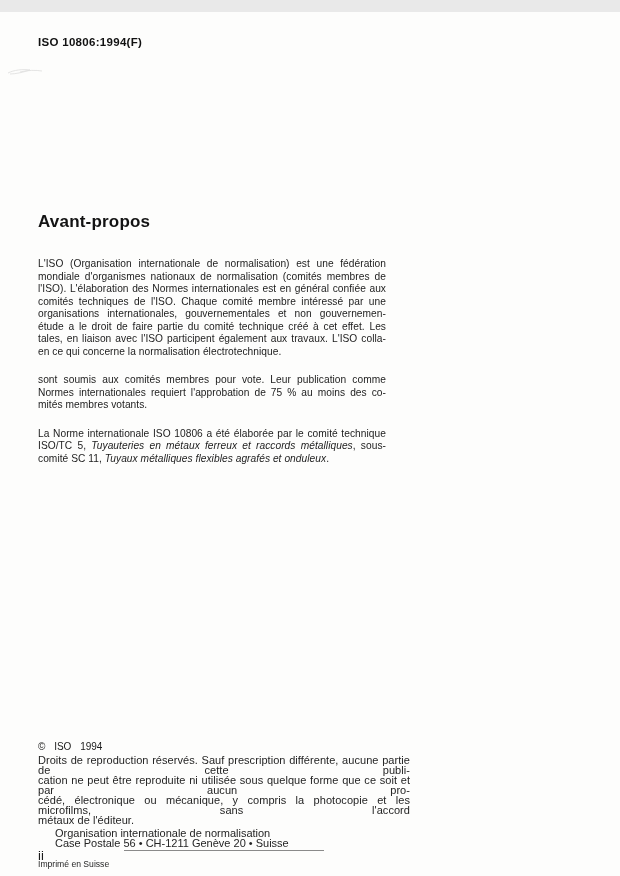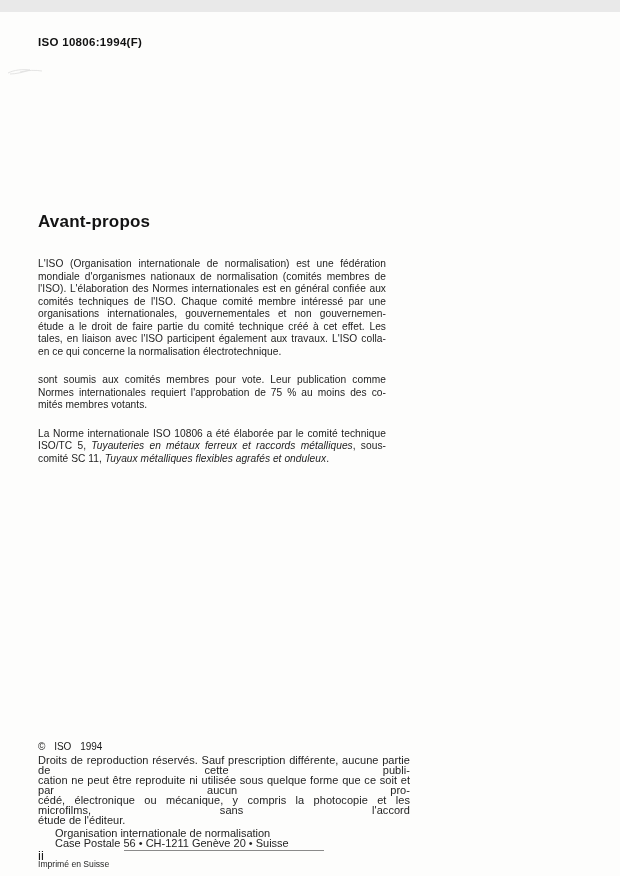--- a/index.html
+++ b/index.html
@@ -140,21 +140,21 @@
         <div class="tline"><span>comité SC 11, </span><span class="it">Tuyaux métalliques flexibles agrafés et onduleux</span><span>.</span></div>
       </div>
   </div>
 
   <div class="imprint">
     <div class="copyright-line">© ISO 1994</div>
     <div class="rights">
         <div class="tline just"><span>Droits de reproduction réservés. Sauf prescription différente, aucune partie de cette publi-</span></div>
         <div class="tline just"><span>cation ne peut être reproduite ni utilisée sous quelque forme que ce soit et par aucun pro-</span></div>
         <div class="tline just"><span>cédé, électronique ou mécanique, y compris la photocopie et les microfilms, sans l'accord</span></div>
-        <div class="tline"><span>étude de l'éditeur.</span></div>
+        <div class="tline"><span>métaux de l'éditeur.</span></div>
       </div>
     <div class="publisher">
         <div class="tline"><span>Organisation internationale de normalisation</span></div>
         <div class="tline"><span>Case Postale 56 • CH-1211 Genève 20 • Suisse</span></div>
       </div>
     <hr class="imprint-rule">
     <div class="printed-in">Imprimé en Suisse</div>
   </div>
 
   <div class="page-number">ii</div>

